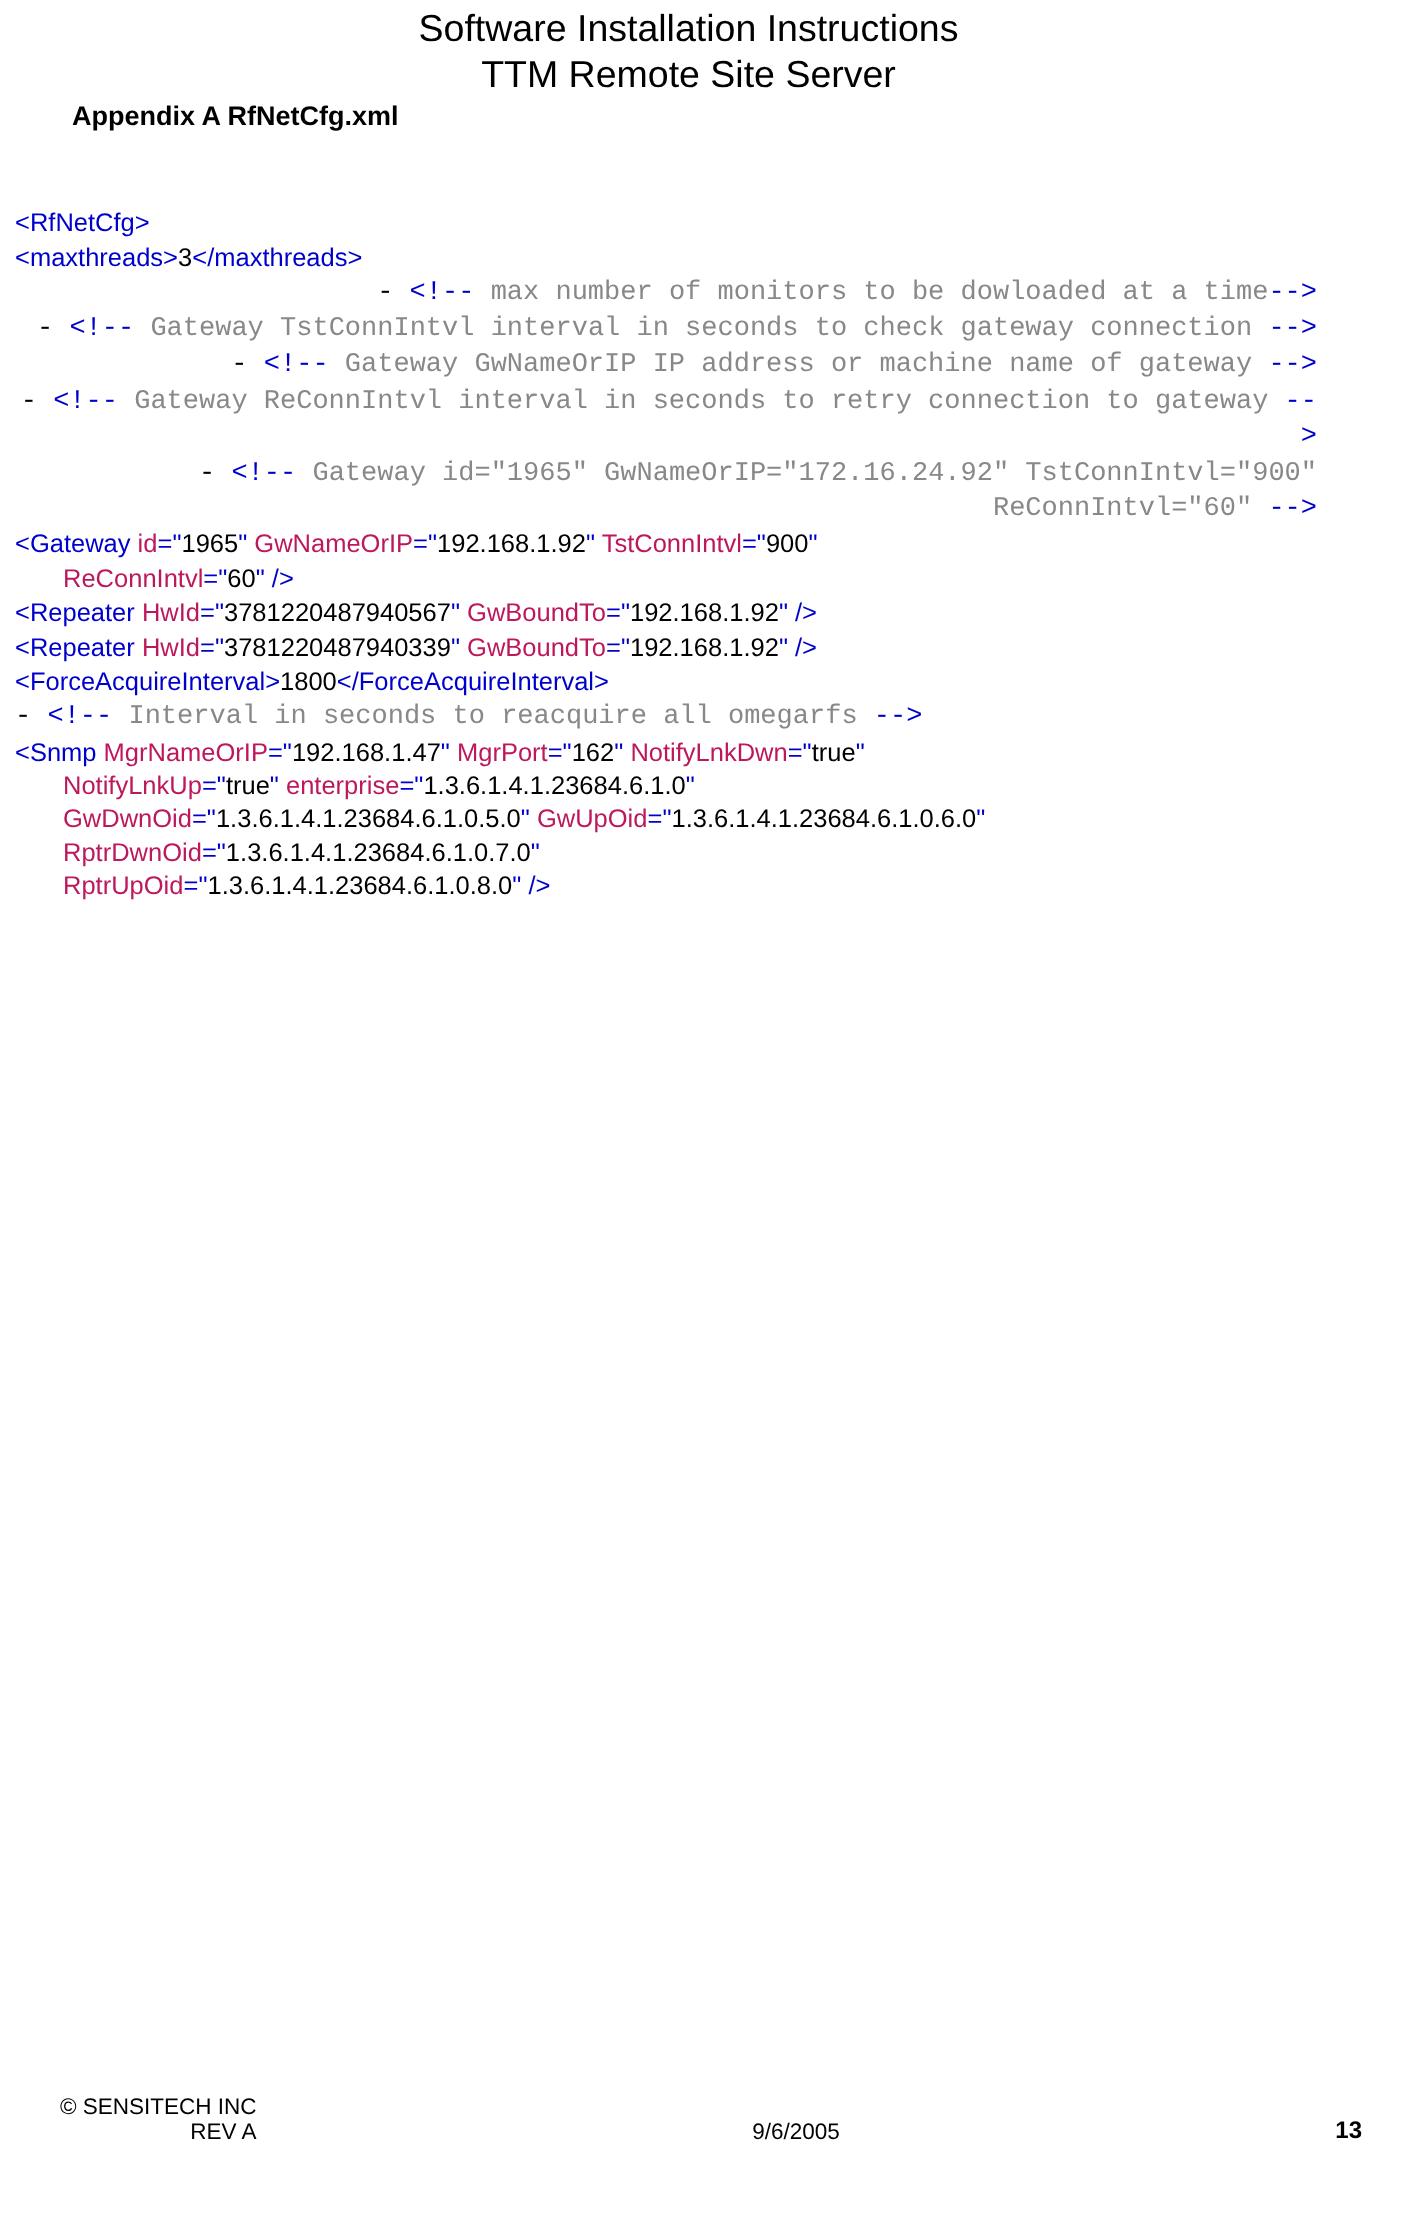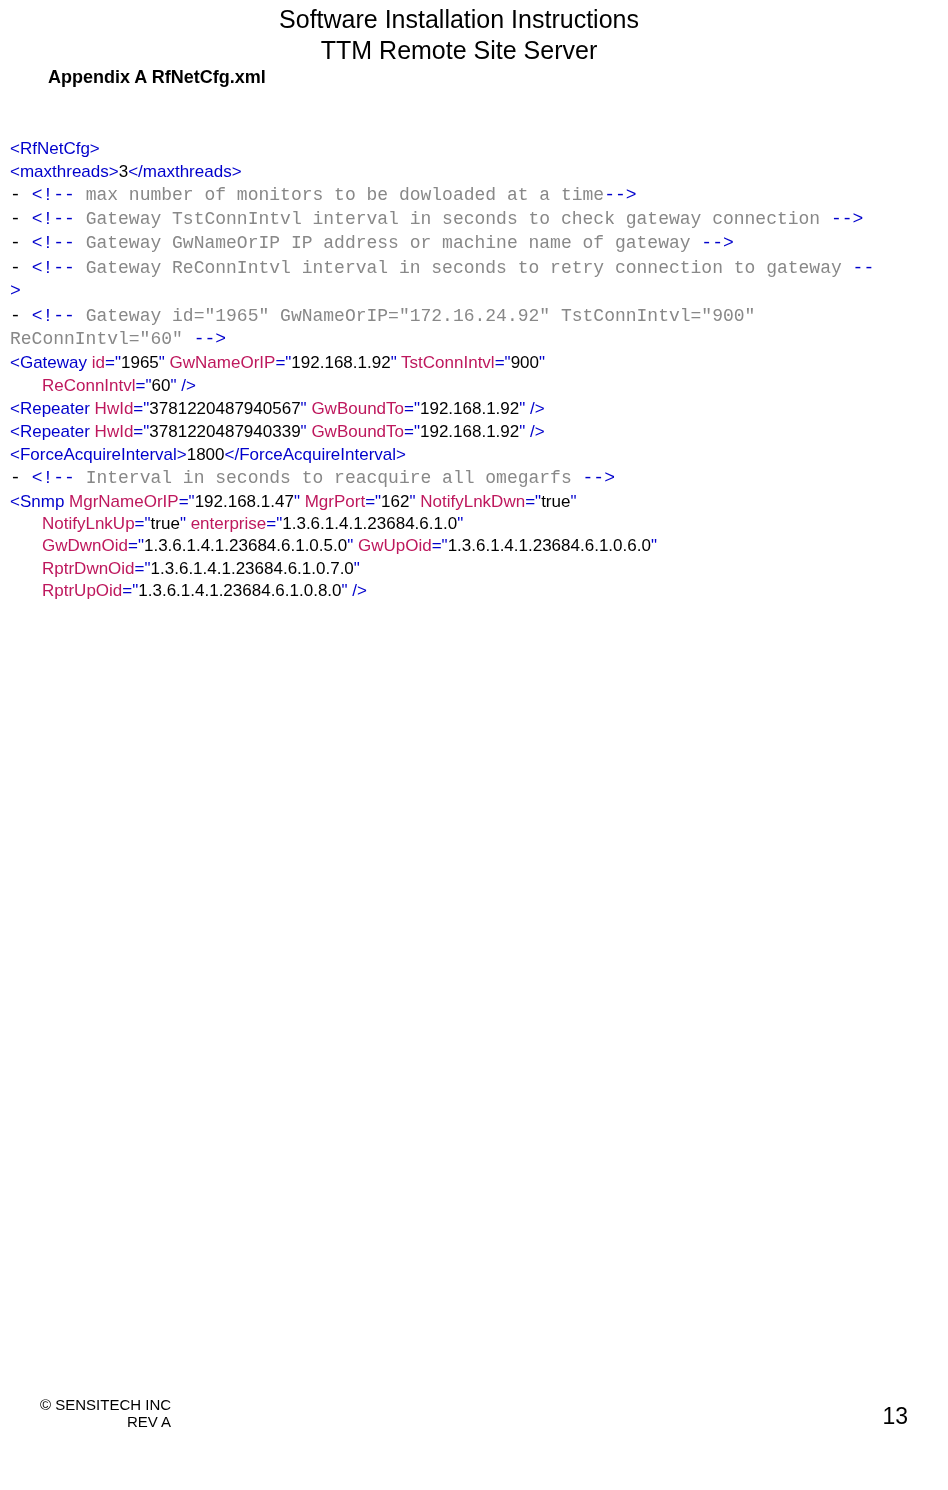--- a/index.html
+++ b/index.html
@@ -39,37 +39,37 @@
     font-size: 18px;
   }
   .blue { color: #0000cc; }
   .red  { color: #be185d; }
   .gray { color: #888888; }
   .black{ color: #000000; }
   .indent1 { margin-left: 22px; }
   .indent2 { margin-left: 40px; }
   .indent3 { margin-left: 54px; }
   .line { margin: 1px 0; padding-right: 30px; }
-  .comment-wrap { padding-right: 30px; }
+  .comment-wrap { padding-right: 30px; text-align: right; }
   .footer {
     position: absolute;
     bottom: 0;
     left: 0;
     right: 0;
     font-size: 15px;
     padding: 0 40px 10px 40px;
   }
   .footer-row {
     display: flex;
     justify-content: space-between;
     align-items: flex-end;
   }
   .footer-left { text-align: right; }
   .footer-mid { text-align: center; flex: 1; }
-  .footer-right { text-align: right; font-size: 23px; }
+  .footer-right { text-align: right; font-size: 16px; font-weight: bold; }
 </style>
 </head>
 <body>
 
 <div class="page">
   <div class="header">
     <span>Software Installation Instructions</span><br>
     <span>TTM Remote Site Server</span>
   </div>
 
@@ -151,18 +151,21 @@
 
 
   </div>
 
   <div class="footer">
     <div class="footer-row">
       <div class="footer-left">
         <span>© SENSITECH INC</span><br>
         <span>REV A</span>
       </div>
+      <div class="footer-mid">
+        <span>9/6/2005</span>
+      </div>
       <div class="footer-right">
         <span>13</span>
       </div>
     </div>
   </div>
 </div>
 
 </body></html>

